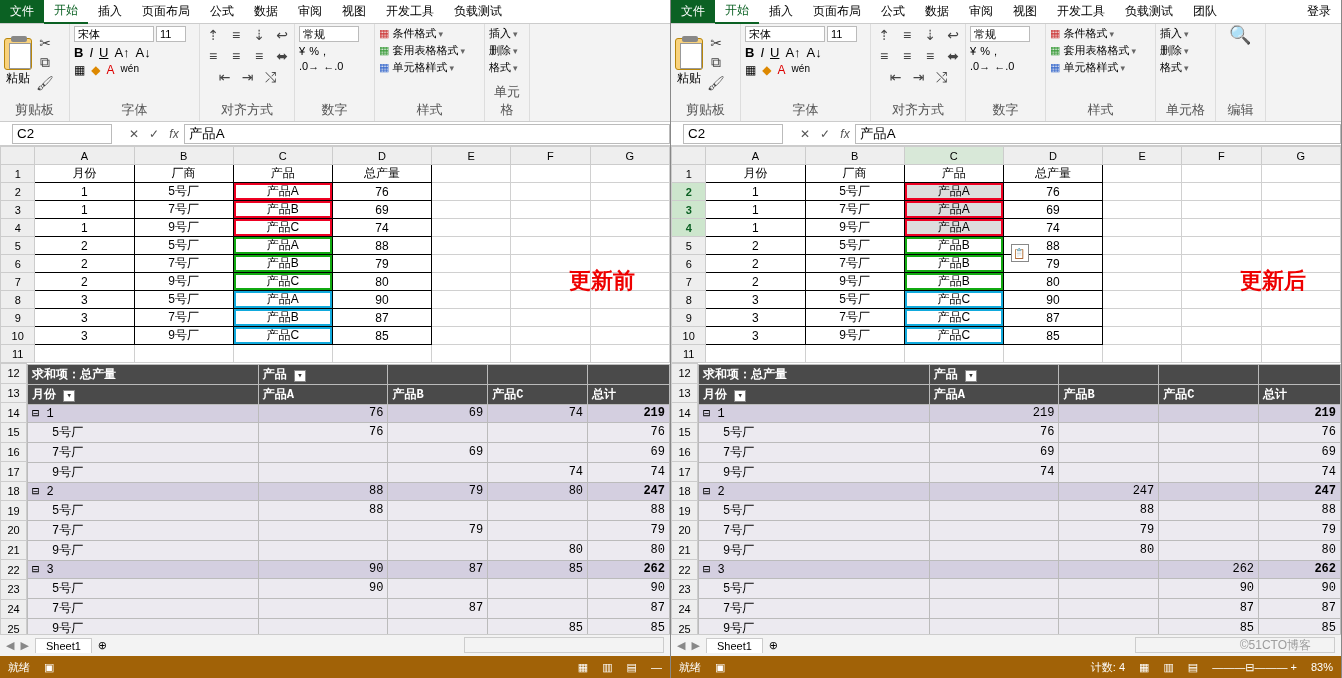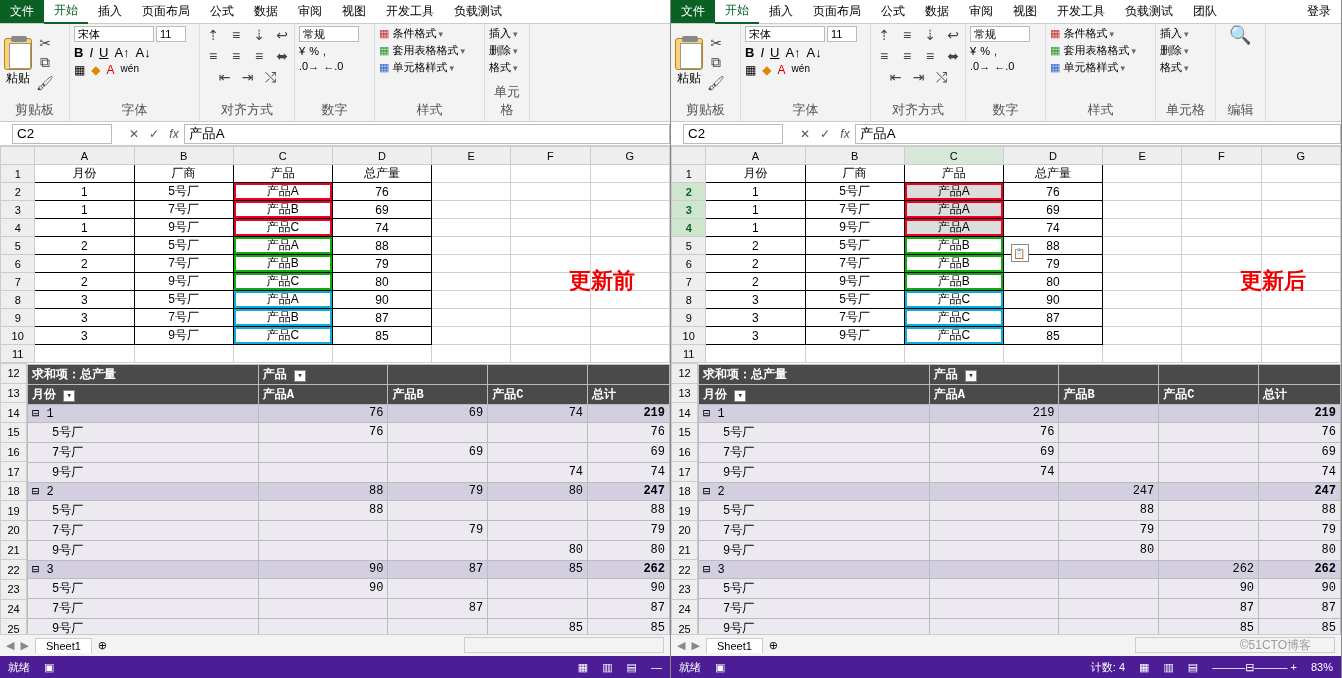--- a/index.html
+++ b/index.html
@@ -53,21 +53,21 @@
   .pv-sub { background:#d4cfe0; }
   .pv-row { background:#eceaf0; }
   .num { text-align:right; }
   .dropdown { display:inline-block; width:12px; height:12px; border:1px solid #888; font-size:9px; line-height:10px; text-align:center; background:#fff; color:#333; }
   
   .tabs-bar { height:22px; background:#f3f3f3; border-top:1px solid #ccc; display:flex; align-items:center; padding:0 6px; gap:6px; font-size:11px; position:relative; }
   .tabs-bar .sheet-tab { background:#fff; border:1px solid #ccc; border-bottom:none; padding:1px 10px; }
   .tabs-bar .nav-arr { color:#888; }
   .scroll-h { height:16px; background:#f3f3f3; border:1px solid #ccc; position:absolute; right:6px; bottom:3px; width:200px; }
   
-  .status { height:22px; background:#4c1d95; color:#fff; display:flex; align-items:center; padding:0 8px; font-size:11px; gap:14px; }
+  .status { height:22px; background:#a16207; color:#fff; display:flex; align-items:center; padding:0 8px; font-size:11px; gap:14px; }
   .status .spacer { flex:1; }
   .watermark { position:absolute; right:30px; bottom:24px; color:#888; font-size:12px; opacity:.8; }
   .drop-arr::after{content:"▾"; font-size:9px; margin-left:2px; color:#666;}
   .sel-colhdr { background:#d8e8d8 !important; }
   .rowhdr.sel { background:#cde6cd; color:#0b6123; font-weight:bold; }
   .paste-tag { position:absolute; width:18px; height:18px; border:1px solid #888; background:#fff; font-size:10px; display:flex; align-items:center; justify-content:center; }
 </style>
 </head>
 <body>
 

